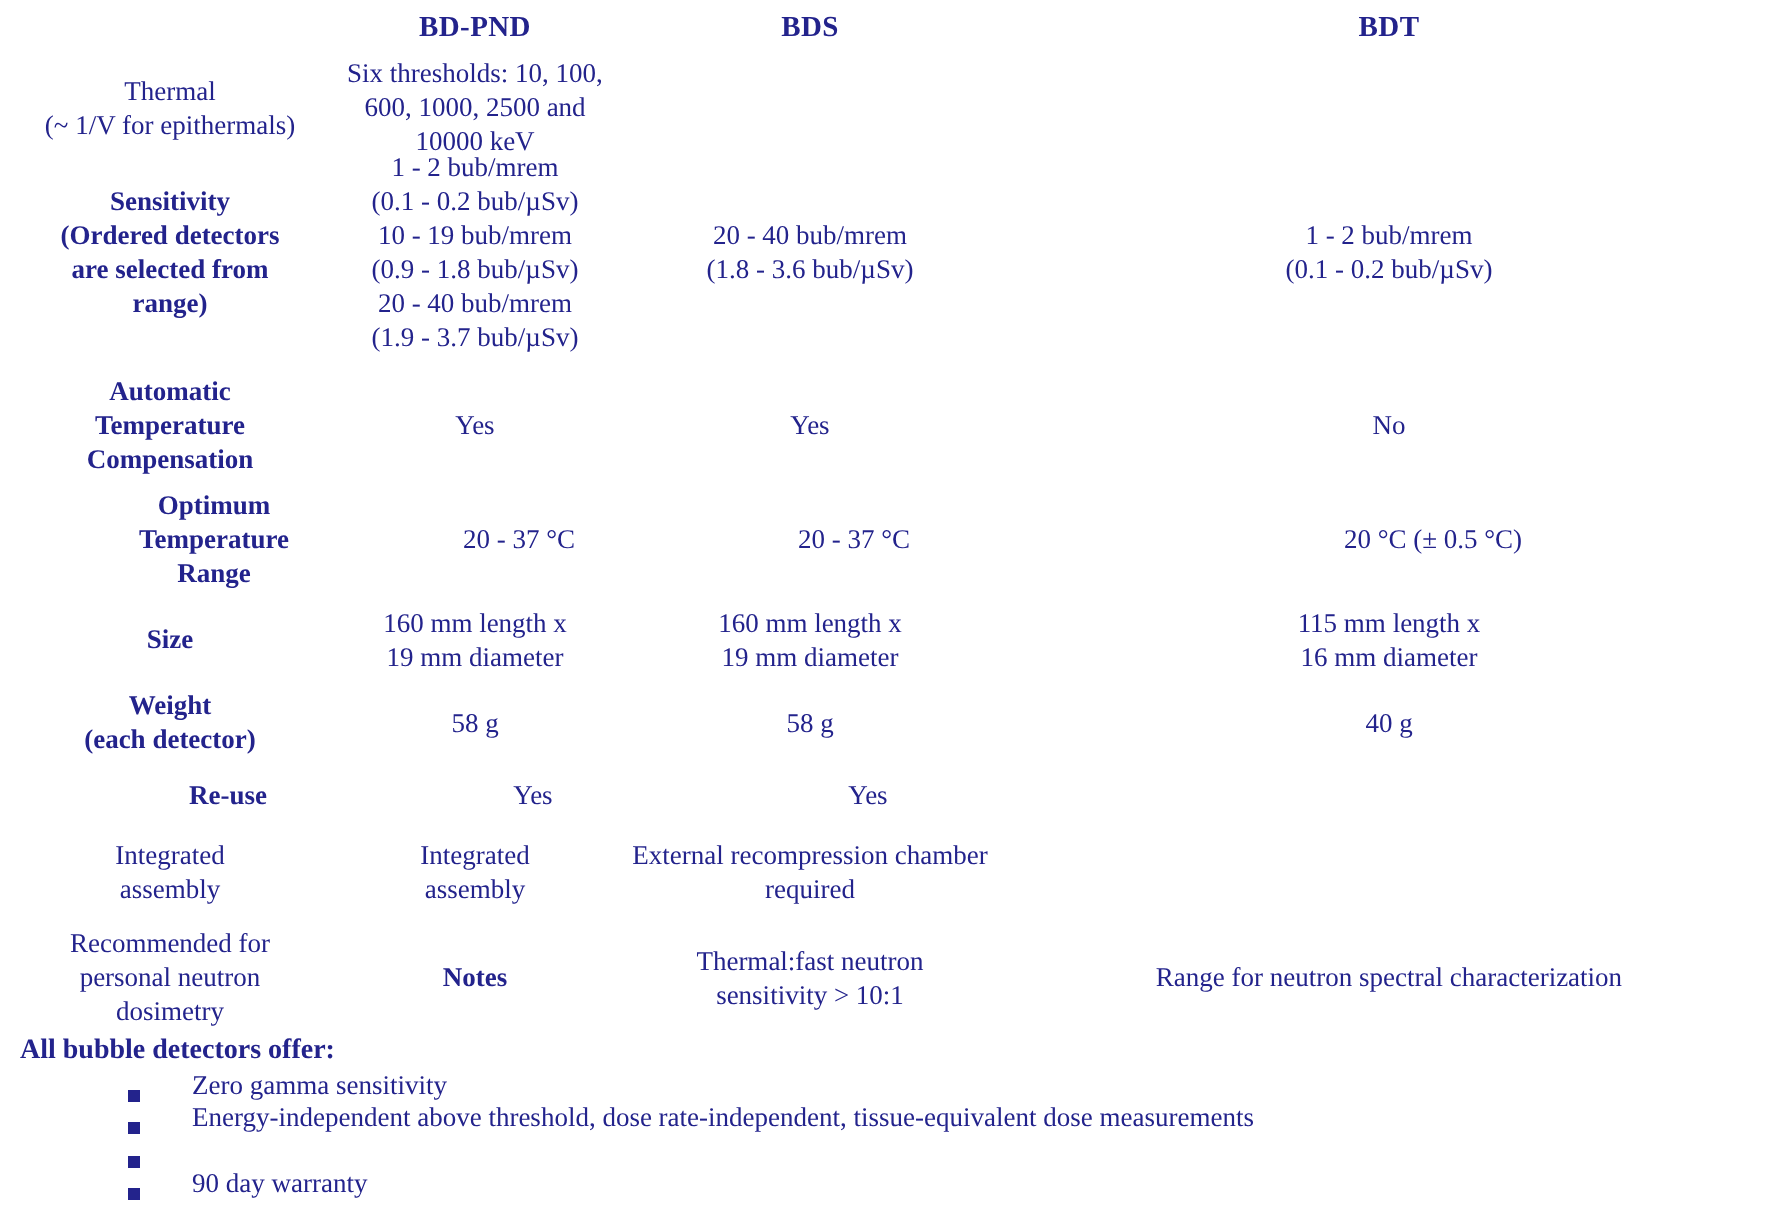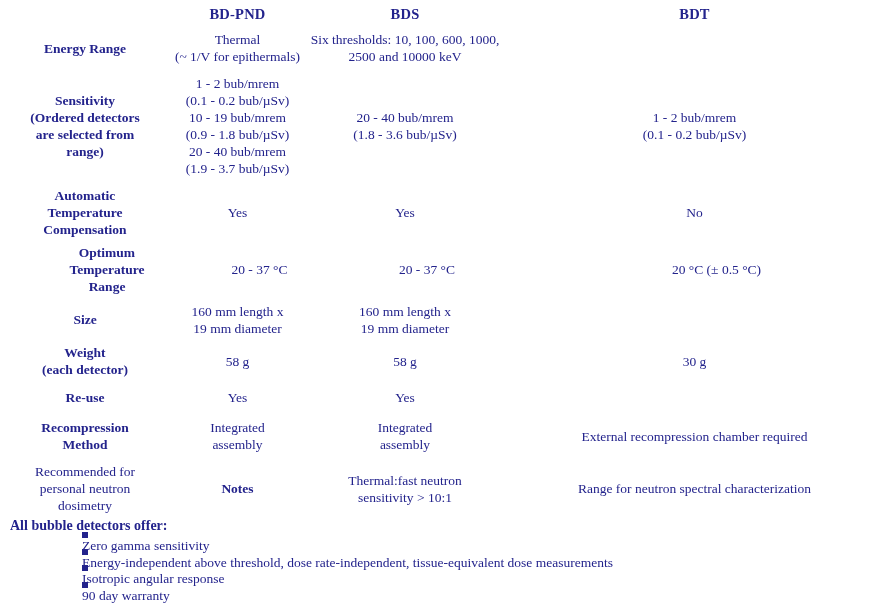--- a/index.html
+++ b/index.html
@@ -33,37 +33,36 @@
   .cell.label { font-weight: bold; }
   .cell.colhead { font-weight: bold; font-size: 14.5px; letter-spacing: 0.2px; }
   
   .r-head   { height: 28px; }
   .r-energy { height: 40px; }
   .r-sens   { height: 116px; }
   .r-atc    { height: 56px; }
   .r-otr    { height: 59px; margin-left: 22px; }
   .r-size   { height: 41px; }
   .r-weight { height: 42px; }
-  .r-reuse  { height: 30px; }
+  .r-reuse  { height: 30px; padding-left: 29px; }
   .r-recomp { height: 48px; }
   .r-notes  { height: 57px; }
 
   .footer { position: absolute; left: 0; top: 517px; width: 884px; }
   .footer-heading {
     font-weight: bold;
     font-size: 14px;
     line-height: 17px;
     padding-left: 10px;
   }
   .bullet-row {
     display: flex;
-    align-items: flex-start;
+    align-items: flex-end;
     height: 16.5px;
-    padding-left: 82px;
-    flex-direction: column;
+    padding-left: 64px;
   }
   .bullet-marker {
     width: 6px; height: 6px;
     background: #23238c;
     flex: 0 0 6px;
     margin-right: 26px;
     margin-top: -2px;
   }
   .bullet-text { font-size: 13.5px; line-height: 16px; white-space: nowrap; }
 </style>
@@ -75,21 +74,20 @@
   <div class="spec-table">
 
     <div class="row r-head">
       <div class="cell"></div>
       <div class="cell colhead">BD-PND</div>
       <div class="cell colhead">BDS</div>
       <div class="cell colhead">BDT</div>
     </div>
 
     <div class="row r-energy">
-      <div class="cell label">Energy Range</div>
       <div class="cell">Thermal
 (~ 1/V for epithermals)</div>
       <div class="cell">Six thresholds: 10, 100, 600, 1000, 2500 and 10000 keV</div>
     </div>
 
     <div class="row r-sens">
       <div class="cell label">Sensitivity
 (Ordered detectors
 are selected from
 range)</div>
@@ -122,39 +120,39 @@
       <div class="cell">20 - 37 °C</div>
       <div class="cell">20 °C (± 0.5 °C)</div>
     </div>
 
     <div class="row r-size">
       <div class="cell label">Size</div>
       <div class="cell">160 mm length x
 19 mm diameter</div>
       <div class="cell">160 mm length x
 19 mm diameter</div>
+      <div class="cell">115 mm length x
+16 mm diameter</div>
     </div>
 
     <div class="row r-weight">
       <div class="cell label">Weight
 (each detector)</div>
       <div class="cell">58 g</div>
       <div class="cell">58 g</div>
-      <div class="cell">30 g</div>
+      <div class="cell">40 g</div>
     </div>
 
     <div class="row r-reuse">
       <div class="cell label">Re-use</div>
       <div class="cell">Yes</div>
       <div class="cell">Yes</div>
     </div>
 
     <div class="row r-recomp">
-      <div class="cell label">Recompression
-Method</div>
       <div class="cell">Integrated
 assembly</div>
       <div class="cell">Integrated
 assembly</div>
       <div class="cell">External recompression chamber required</div>
     </div>
 
     <div class="row r-notes">
       <div class="cell">Recommended for
 personal neutron
@@ -172,21 +170,20 @@
     <div class="bullet-row">
       <span class="bullet-marker"></span>
       <span class="bullet-text">Zero gamma sensitivity</span>
     </div>
     <div class="bullet-row">
       <span class="bullet-marker"></span>
       <span class="bullet-text">Energy-independent above threshold, dose rate-independent, tissue-equivalent dose measurements</span>
     </div>
     <div class="bullet-row">
       <span class="bullet-marker"></span>
-      <span class="bullet-text">Isotropic angular response</span>
     </div>
     <div class="bullet-row">
       <span class="bullet-marker"></span>
       <span class="bullet-text">90 day warranty</span>
     </div>
   </div>
 
 </div>
 
 </body></html>

